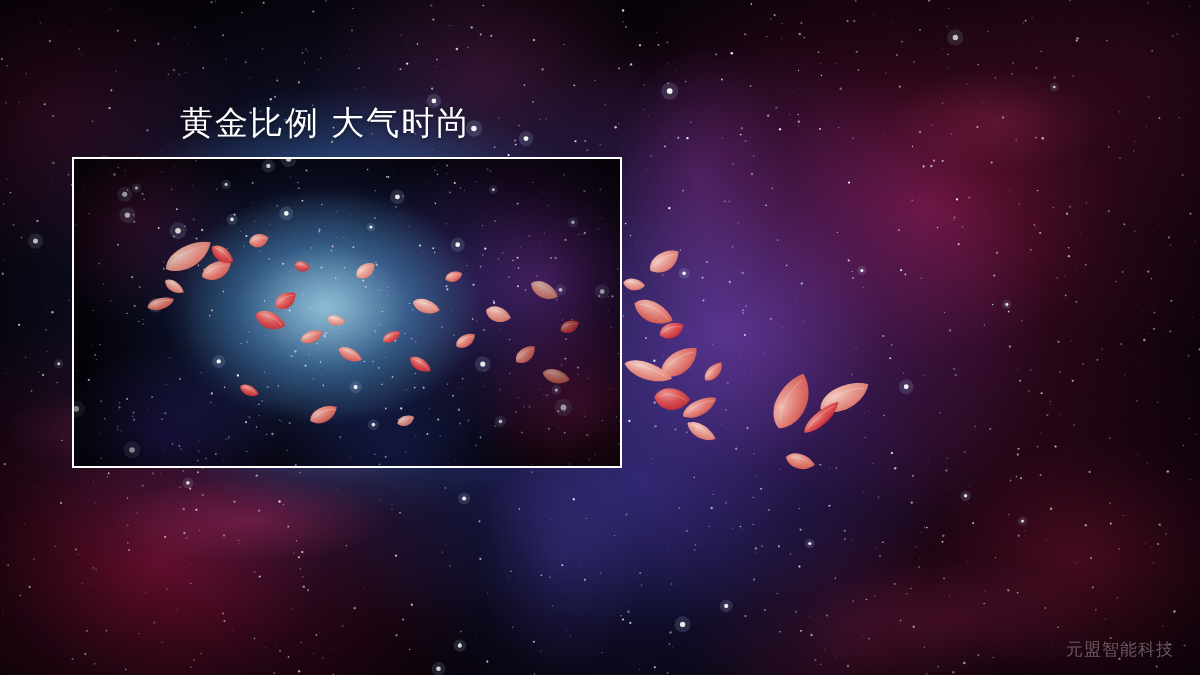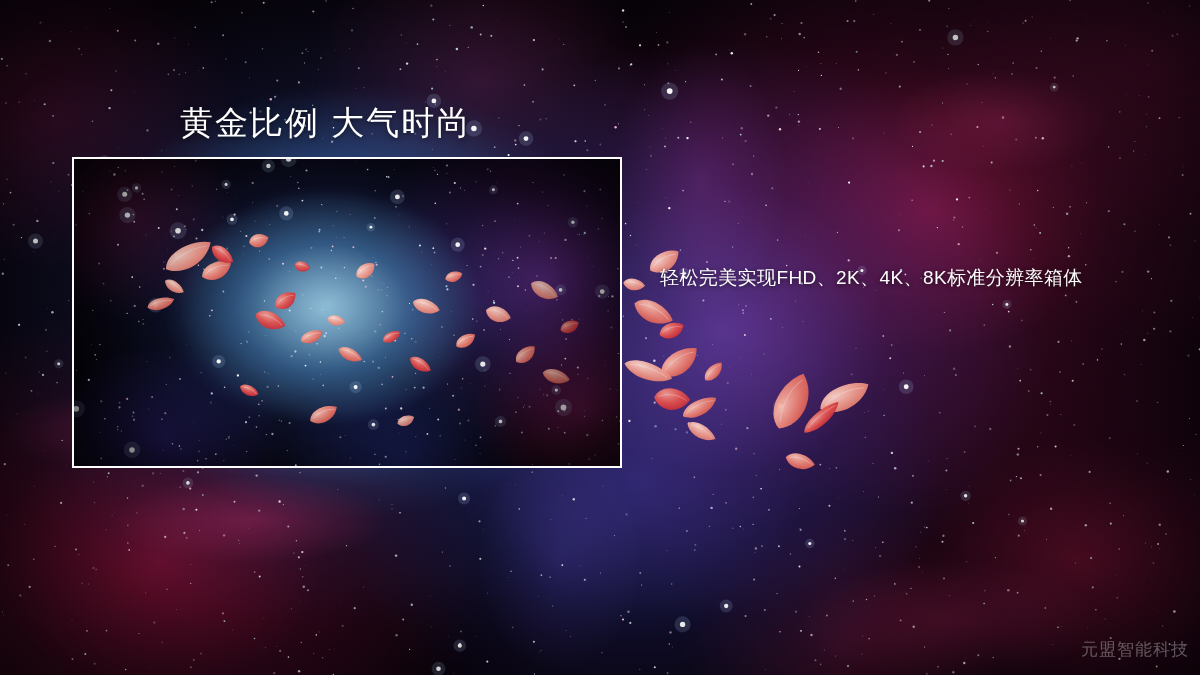--- a/index.html
+++ b/index.html
@@ -93,21 +93,21 @@
     position:absolute; left:660px; top:256px;
     width:520px;
   }
   .body-line {
     font-size:19px; font-weight:400; color:#ffffff;
     line-height:43px; white-space:nowrap;
     letter-spacing:0.4px;
     text-shadow:0 1px 4px rgba(0,0,0,0.60);
   }
   #watermark {
-    position:absolute; right:11px; bottom:14px;
+    position:absolute; right:26px; bottom:14px;
     font-size:17px; color:rgba(215,210,215,0.40);
     letter-spacing:1px; white-space:nowrap;
   }
 </style>
 </head>
 <body>
 
 <div id="slide">
 
   <div class="nebula-base"></div>
@@ -2177,18 +2177,17 @@
           <path d="M -9 0 C -6.4799999999999995 -7.08 4.05 -6.6000000000000005 9 -1.32 C 4.68 6.12 -4.95 6.6000000000000005 -9 0 Z" fill="url(#petals-inner-svg-pg25)"></path>
           <path d="M -7.0200000000000005 -0.72 C -1.8 -3.3000000000000003 3.78 -2.52 7.2 -0.6000000000000001" stroke="rgba(255,255,255,0.30)" stroke-width="0.90" fill="none"></path>
         </g>
       </svg>
     <div class="frame-vignette"></div>
   </div>
 
   <div id="title">黄金比例  大气时尚</div>
 
   <div id="body-text">
-    <div class="body-line">轻松完美实现FHD、2K、4K、8K标准分辨率箱体</div>
   </div>
 
   <div id="watermark">元盟智能科技</div>
 
 </div>
 
 </body></html>

